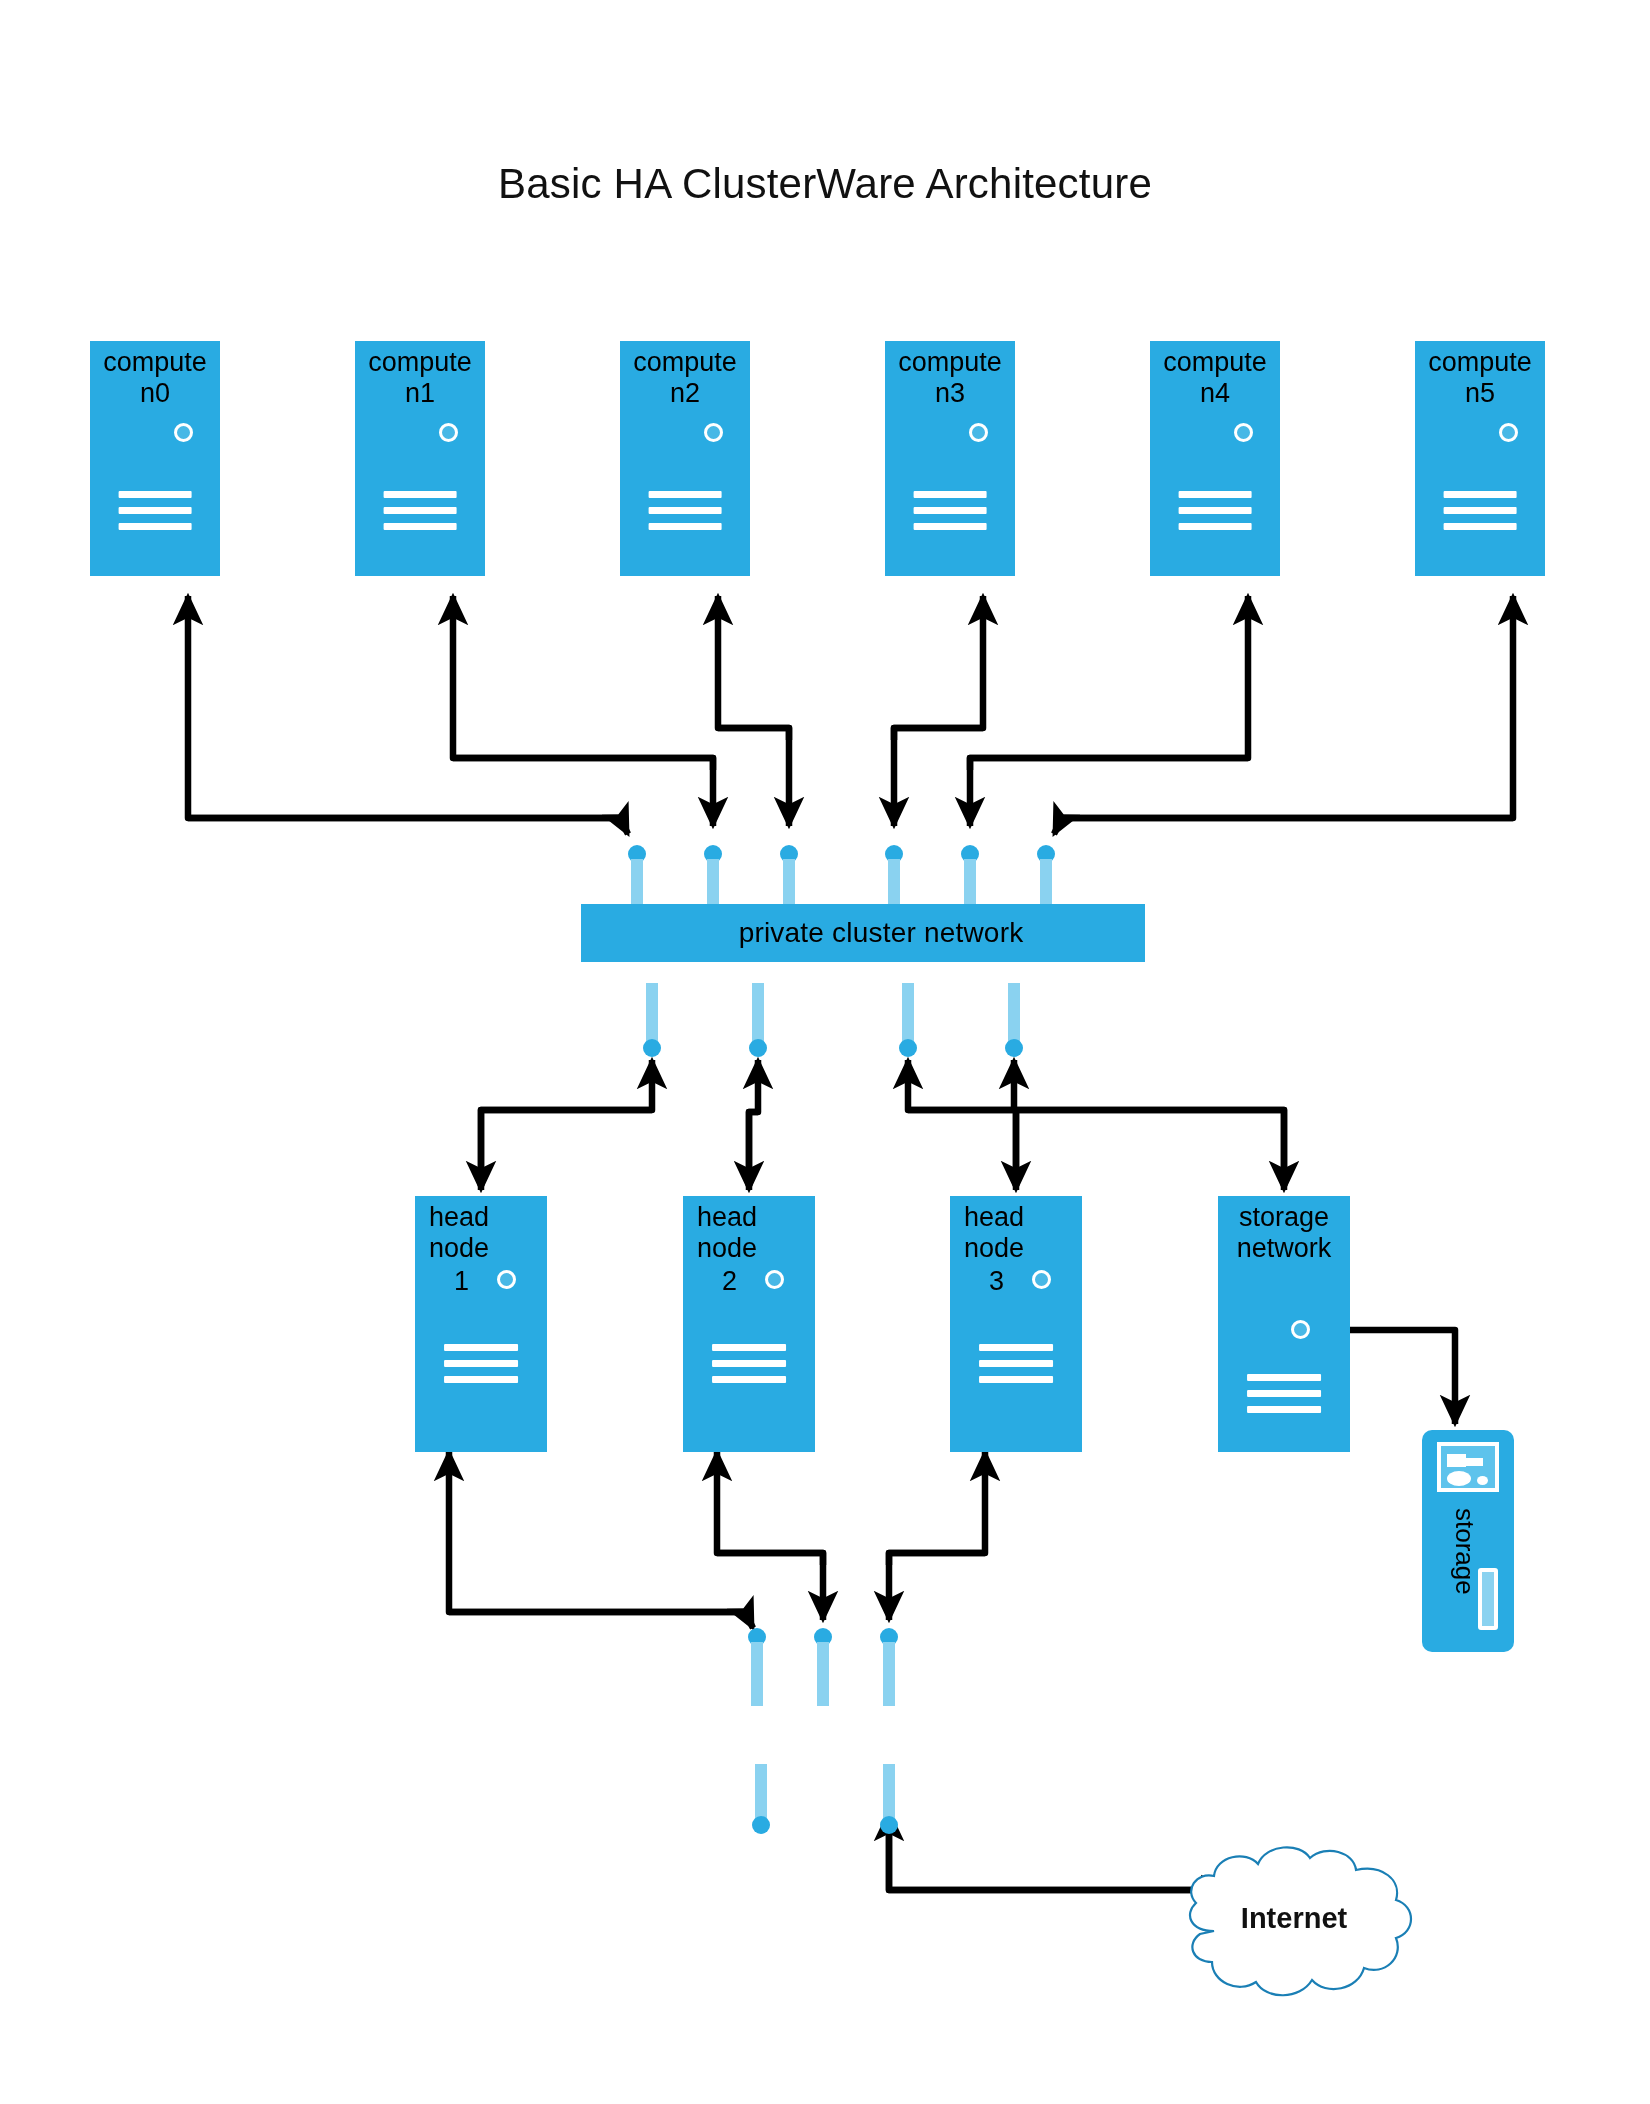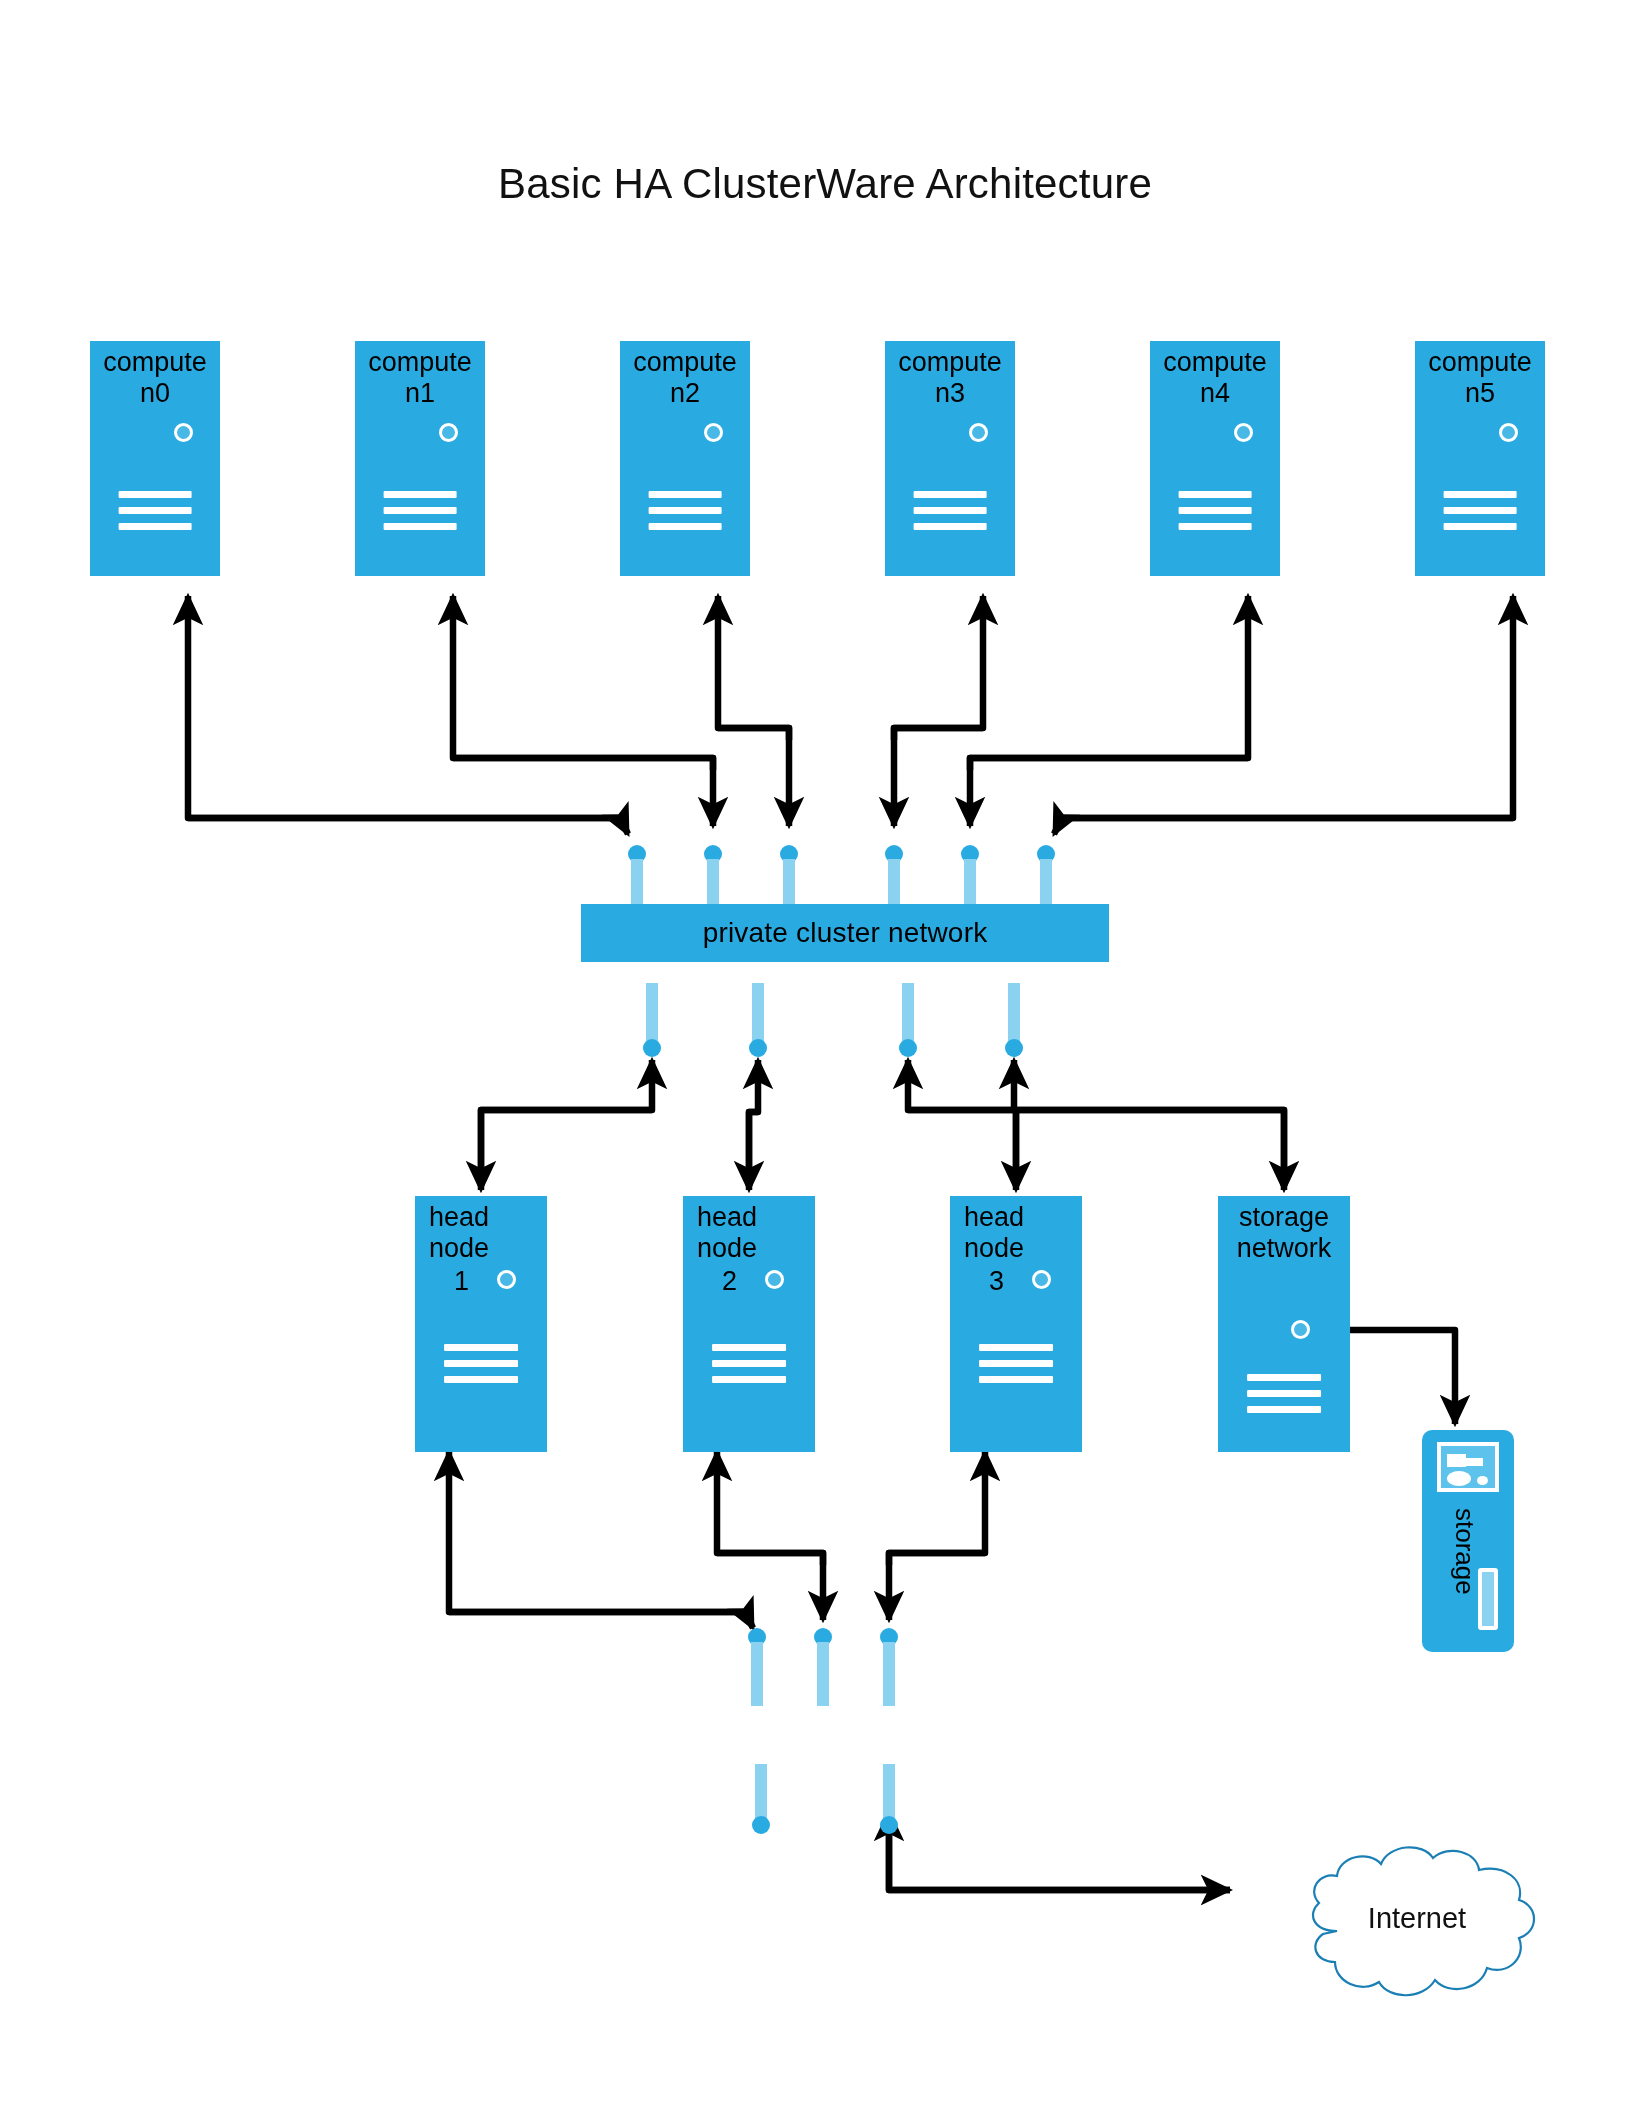--- a/index.html
+++ b/index.html
@@ -203,21 +203,21 @@
     </div>
   <div class="conn" style="left:961px;top:845px;height:80px;">
     <div class="dot" style="top:0;"></div>
       <div class="stalk" style="top:14px;height:66px;"></div>
     </div>
   <div class="conn" style="left:1037px;top:845px;height:80px;">
     <div class="dot" style="top:0;"></div>
       <div class="stalk" style="top:14px;height:66px;"></div>
     </div>
 
-  <div class="bus" style="left:581px;top:904px;width:528px;height:58px;">
+  <div class="bus" style="left:581px;top:904px;width:528px;height:58px;padding-left:36px;">
     <span>private cluster network</span>
   </div>
 
   <div class="conn" style="left:643px;top:983px;height:80px;">
     <div class="stalk" style="top:0;height:64px;"></div>
       <div class="dot" style="top:56px;"></div>
     </div>
   <div class="conn" style="left:749px;top:983px;height:80px;">
     <div class="stalk" style="top:0;height:64px;"></div>
       <div class="dot" style="top:56px;"></div>
@@ -305,21 +305,21 @@
 
   <div class="conn" style="left:752px;top:1764px;height:76px;">
     <div class="stalk" style="top:0;height:60px;"></div>
       <div class="dot" style="top:52px;"></div>
     </div>
   <div class="conn" style="left:880px;top:1764px;height:76px;">
     <div class="stalk" style="top:0;height:60px;"></div>
       <div class="dot" style="top:52px;"></div>
     </div>
 
-  <div class="cloud" style="left:1277px;top:1828px;width:280px;height:200px;">
+  <div class="cloud" style="left:1154px;top:1828px;width:280px;height:200px;font-weight:bold;">
     <svg width="280" height="200" viewBox="0 0 280 200" xmlns="http://www.w3.org/2000/svg">
       <path d="M 60 103
                C 36 103 30 86 42 75
                C 30 62 42 44 60 48
                C 62 28 92 22 104 36
                C 112 16 146 14 156 30
                C 172 16 200 24 202 42
                C 228 36 248 52 242 72
                C 262 78 262 104 242 110
                C 250 130 230 148 210 140

